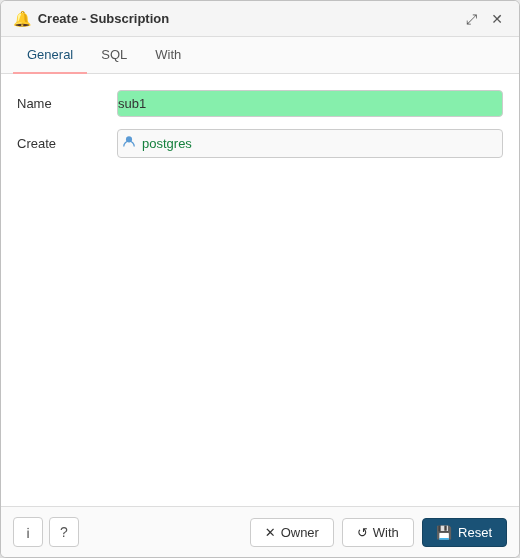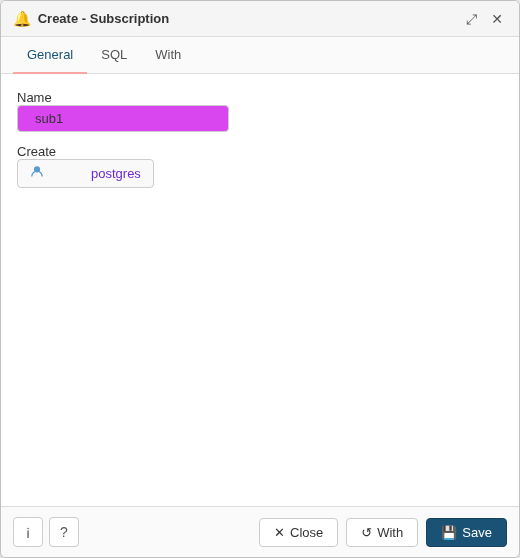--- a/index.html
+++ b/index.html
@@ -75,55 +75,53 @@
       border-bottom: 2px solid #fca5a5;
       font-weight: 400;
     }
     .content {
       flex: 1;
       padding: 16px;
       overflow-y: auto;
     }
     .form-row {
       display: flex;
-      align-items: flex-start;
+      align-items: center;
       margin-bottom: 12px;
-      flex-direction: column;
     }
     .form-label {
       width: 100px;
       color: #333;
       font-size: 13px;
       flex-shrink: 0;
     }
     .form-field {
       flex: 1;
     }
     .form-input {
       width: 100%;
-      padding: 5px 17px;
+      padding: 5px 0;
       border: 1px solid #ccc;
       border-radius: 4px;
       font-size: 13px;
       color: #333;
       outline: none;
-      background: #d946ef;
+      background: #86efac;
     }
     .owner-field {
       display: flex;
       align-items: center;
       width: 100%;
-      padding: 5px 12px;
-      border: 1px solid #ccc;
-      border-radius: 4px;
-      font-size: 13px;
-      color: #6d28d9;
+      padding: 5px 4px;
+      border: 1px solid #ccc;
+      border-radius: 4px;
+      font-size: 13px;
+      color: #15803d;
       background: #f9f9f9;
       cursor: pointer;
-      gap: 41px;
     }
     .owner-icon {
       color: #5b9bd5;
       margin-right: 6px;
       font-size: 14px;
     }
     .footer {
       display: flex;
       align-items: center;
       padding: 10px 12px;
@@ -217,25 +215,25 @@
   </div>
 
   <div class="footer">
     <div class="footer-left">
       <button class="icon-btn">ℹ</button>
       <button class="icon-btn">?</button>
     </div>
     <div class="footer-right">
       <button class="action-btn">
         <span>✕</span>
-        <span>Close</span>
+        <span>Owner</span>
       </button>
       <button class="action-btn">
         <span>↺</span>
         <span>With</span>
       </button>
       <button class="action-btn primary">
         <span>💾</span>
-        <span>Save</span>
+        <span>Reset</span>
       </button>
     </div>
   </div>
 </div>
 
 </body></html>

